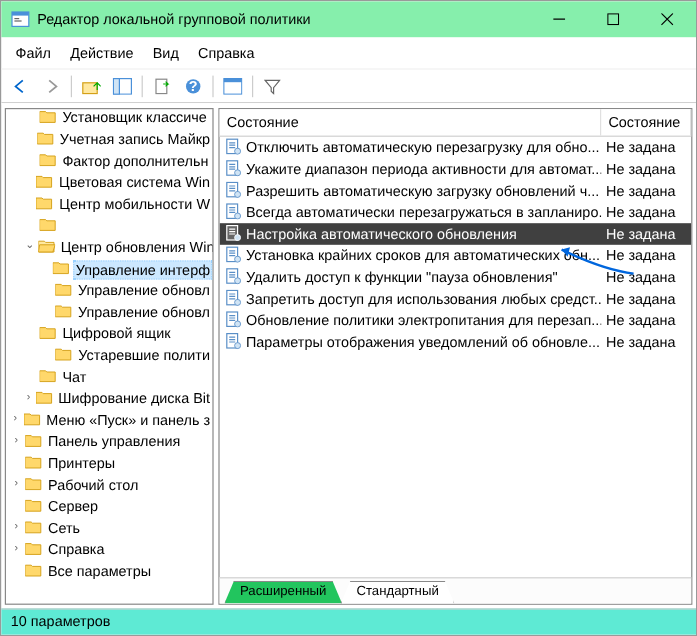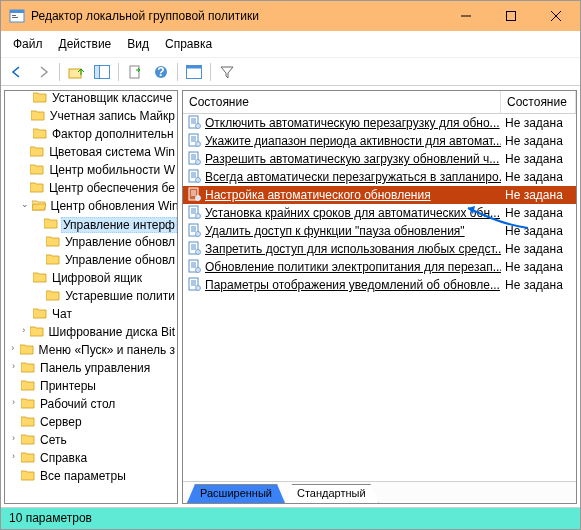--- a/index.html
+++ b/index.html
@@ -1,18 +1,18 @@
 <!DOCTYPE html>
 <html><head>
 <meta charset="utf-8">
 <style>
   * { box-sizing: border-box; margin: 0; padding: 0; font-family: "Segoe UI", Tahoma, sans-serif; font-size: 12px; }
   body { width: 581px; height: 530px; background: #fff; border: 1px solid #999; display: flex; flex-direction: column; }
   
-  .titlebar { height: 30px; display: flex; align-items: center; padding: 0 2px 0 8px; background: #fdba74; }
+  .titlebar { height: 30px; display: flex; align-items: center; padding: 0 2px 0 8px; background: #86efac; }
   .titlebar .icon { width: 16px; height: 16px; margin-right: 6px; }
   .titlebar .title { flex: 1; font-size: 12px; }
   .titlebar .winbtn { width: 45px; height: 30px; display: flex; align-items: center; justify-content: center; }
   
   .menubar { padding: 2px 4px; display: flex; gap: 0; border-bottom: 1px solid #f0f0f0; }
   .menubar .menu { padding: 4px 8px; }
   
   .toolbar { padding: 2px 4px; display: flex; gap: 2px; align-items: center; border-bottom: 1px solid #d0d0d0; height: 28px; }
   .toolbar .tbtn { width: 24px; height: 22px; display: flex; align-items: center; justify-content: center; border: 1px solid transparent; }
   .toolbar .sep { width: 1px; height: 18px; background: #ccc; margin: 0 2px; }
@@ -30,27 +30,27 @@
   .folder-icon { width: 14px; height: 12px; }
   
   .right { flex: 1; margin: 3px 3px 3px 4px; border: 1px solid #888; display: flex; flex-direction: column; min-width: 0; }
   .list { flex: 1; display: flex; flex-direction: column; min-height: 0; }
   .list-header { display: flex; border-bottom: 1px solid #d0d0d0; background: #fff; }
   .list-header .col { padding: 4px 6px; border-right: 1px solid #e0e0e0; }
   .col-name { flex: 1; min-width: 0; }
   .col-state { width: 75px; }
   .list-body { flex: 1; overflow-y: auto; }
   .row { display: flex; align-items: center; height: 18px; }
-  .row.selected { background: #c2410c; color: #fff; }
-  .row .c1 { flex: 1; display: flex; align-items: center; gap: 4px; padding-left: 4px; min-width: 0; overflow: hidden; white-space: nowrap; text-decoration: underline; }
+  .row.selected { background: #404040; color: #fff; }
+  .row .c1 { flex: 1; display: flex; align-items: center; gap: 4px; padding-left: 4px; min-width: 0; overflow: hidden; white-space: nowrap; }
   .row .c2 { width: 75px; padding-left: 4px; white-space: nowrap; }
   .policy-icon { flex-shrink: 0; }
   
   .tabs { display: flex; padding: 2px 4px 0 4px; border-top: 1px solid #d0d0d0; background: #fcfcfc; height: 22px; }
-  .tab { padding: 2px 12px; border: 1px solid #888; border-bottom: none; background: #3b82f6; margin-right: -1px; font-size: 11px; position: relative; clip-path: polygon(0 100%, 8px 0, calc(100% - 8px) 0, 100% 100%); }
+  .tab { padding: 2px 12px; border: 1px solid #888; border-bottom: none; background: #22c55e; margin-right: -1px; font-size: 11px; position: relative; clip-path: polygon(0 100%, 8px 0, calc(100% - 8px) 0, 100% 100%); }
   .tab.active { background: #fff; }
   
   .statusbar { height: 22px; padding: 3px 8px; border-top: 1px solid #d0d0d0; background: #5eead4; }
   
   .arrow { position: absolute; pointer-events: none; }
   
   ::-webkit-scrollbar { width: 16px; }
   ::-webkit-scrollbar-track { background: #f0f0f0; }
   ::-webkit-scrollbar-thumb { background: #c0c0c0; }
 </style>
@@ -178,21 +178,20 @@
           <span><svg class="folder-icon" viewBox="0 0 14 12">
               <path d="M0 2 L5 2 L6 3 L13 3 L13 11 L0 11 Z" fill="#ffd86b" stroke="#d4a017" stroke-width="0.8"></path>
             </svg></span>
           <span class="label">Центр мобильности W</span>
         </div>
         <div class="tree-item l1">
           <span class="expand"></span>
           <span><svg class="folder-icon" viewBox="0 0 14 12">
               <path d="M0 2 L5 2 L6 3 L13 3 L13 11 L0 11 Z" fill="#ffd86b" stroke="#d4a017" stroke-width="0.8"></path>
             </svg></span>
-          <span class="label">Центр обеспечения бе</span>
         </div>
         <div class="tree-item l1">
           <span class="expand">⌄</span>
           <span><svg class="folder-icon" viewBox="0 0 14 12">
               <path d="M0 2 L5 2 L6 3 L13 3 L13 11 L0 11 Z" fill="#ffe8a0" stroke="#d4a017" stroke-width="0.8"></path>
               <path d="M1 5 L14 5 L12 11 L0 11 Z" fill="#ffd86b" stroke="#d4a017" stroke-width="0.8"></path>
             </svg></span>
           <span class="label">Центр обновления Win</span>
         </div>
         <div class="tree-item l2 selected">

